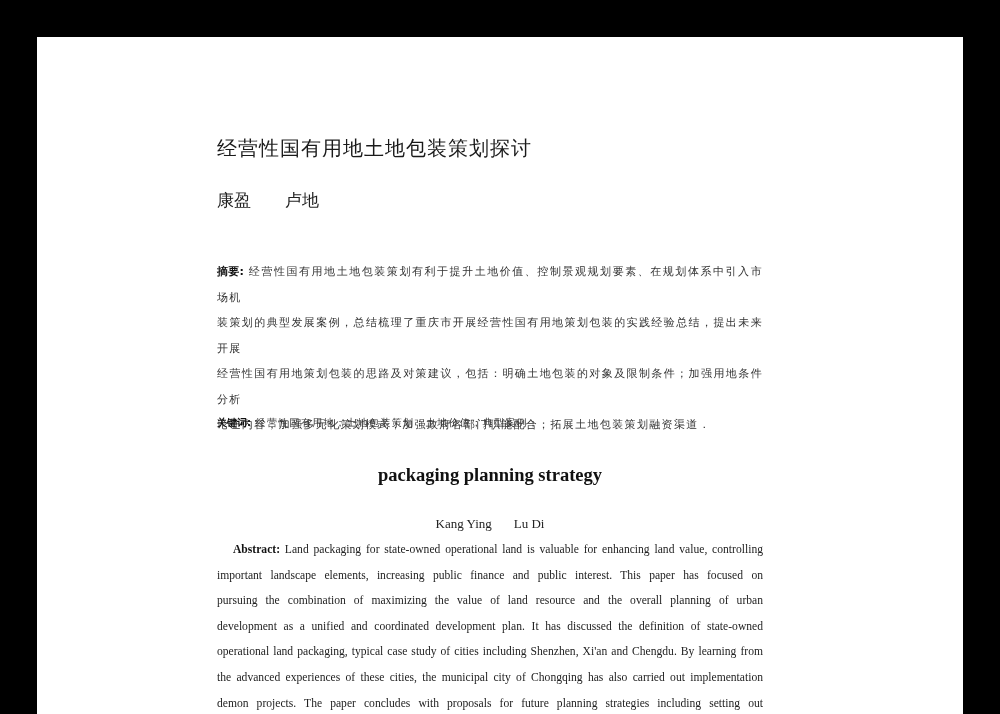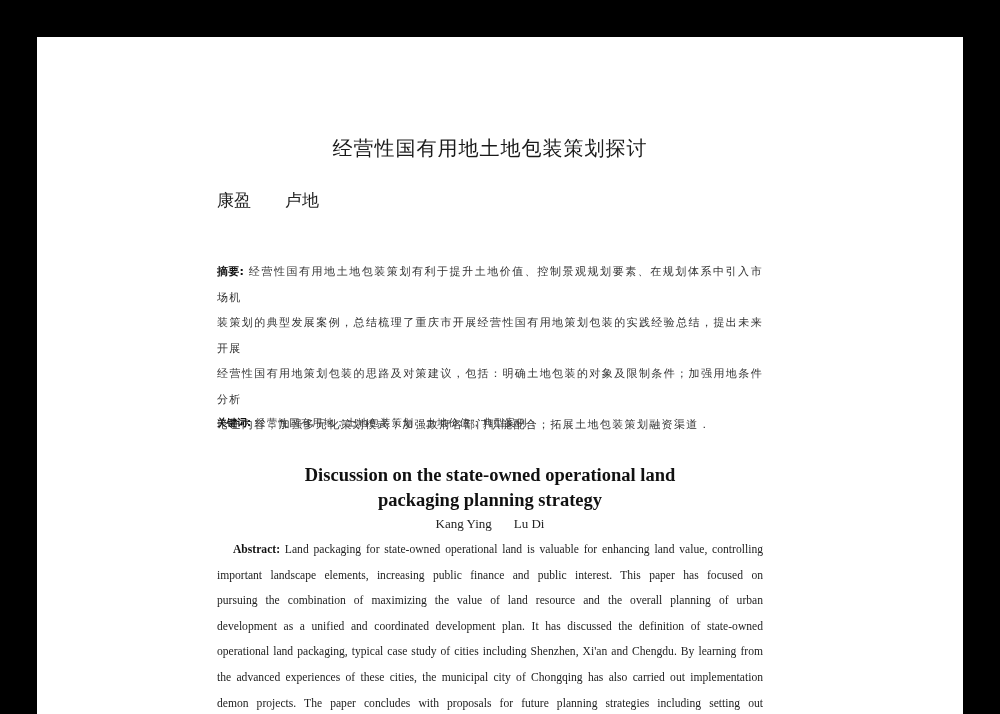--- a/index.html
+++ b/index.html
@@ -22,21 +22,20 @@
       position: absolute;
       left: 180px;
       top: 0;
       width: 546px;
     }
     .cn-title {
       position: absolute;
       top: 98px;
       left: 0;
       width: 546px;
-      text-align: center;
       font-family: Liberation Mono, monospace;
       font-size: 20px;
       color: #1a1a1a;
       letter-spacing: 1px;
     }
     .cn-authors {
       position: absolute;
       top: 152px;
       left: 0;
       width: 546px;
@@ -137,21 +136,20 @@
       <span class="line">经营性国有用地策划包装的思路及对策建议，包括：明确土地包装的对象及限制条件；加强用地条件分析</span>
       <span class="line">论证内容；加强多元化策划模式；加强政府各部门职能配合；拓展土地包装策划融资渠道．</span>
     </div>
 
     <div class="cn-keywords">
       <span class="lbl">关键词:</span>
       <span>经营性国有用地；土地包装策划；土地价值；典型案例；</span>
     </div>
 
     <div class="en-title">
-      <span class="line">Discussion on the state-owned operational land</span>
       <span class="line">packaging planning strategy</span>
     </div>
 
     <div class="en-authors">
       <span>Kang Ying</span><span>Lu Di</span>
     </div>
 
     <div class="en-abstract">
       <span class="line"><span class="lbl">Abstract:</span> <span>Land packaging for state-owned operational land is valuable for enhancing land value, controlling</span></span>
       <span class="line">important landscape elements, increasing public finance and public interest. This paper has focused on</span>

